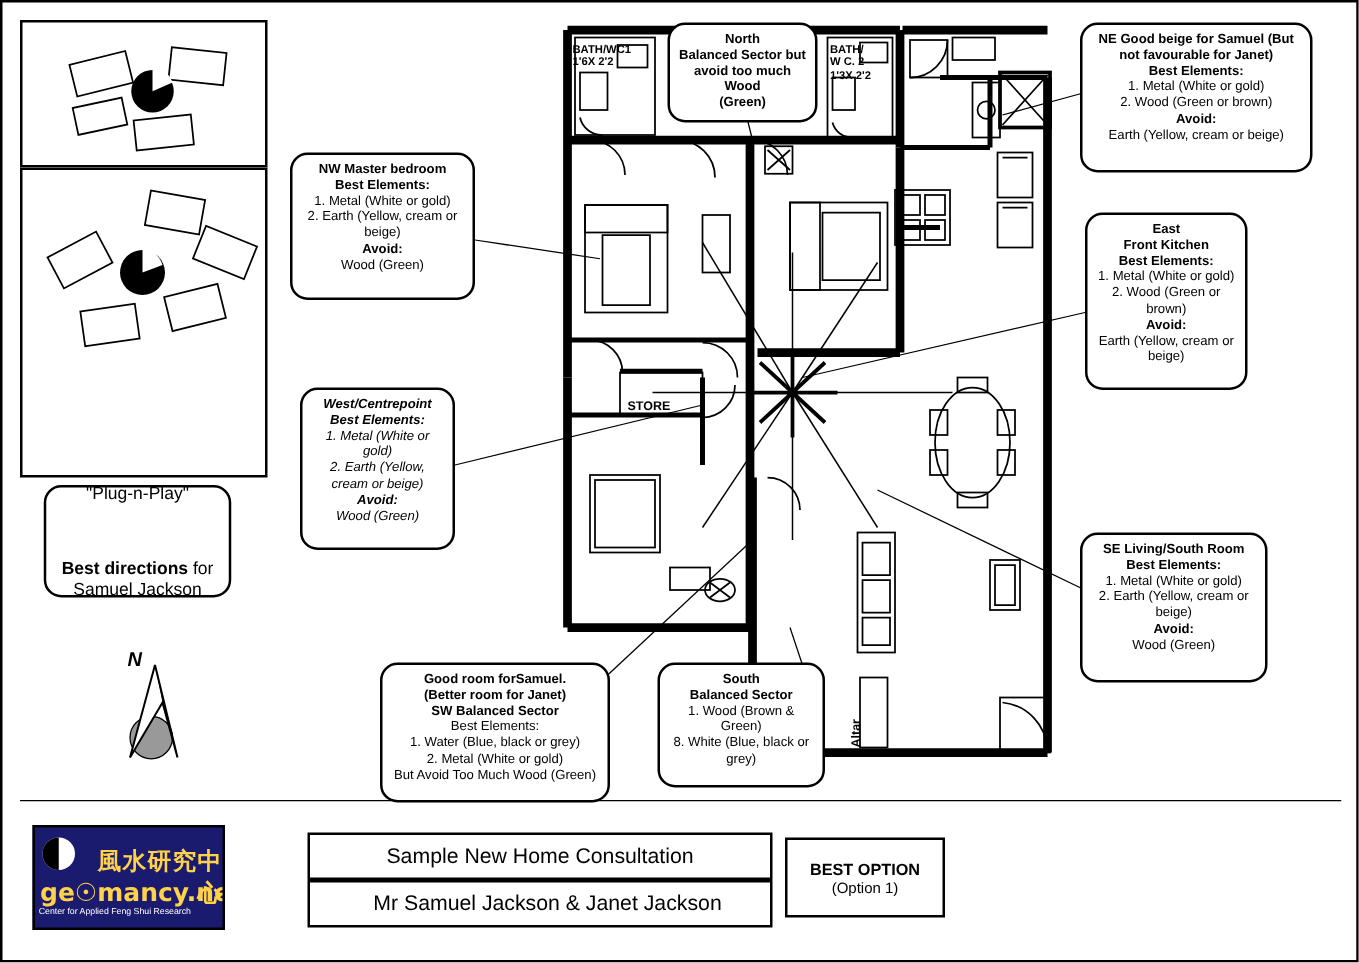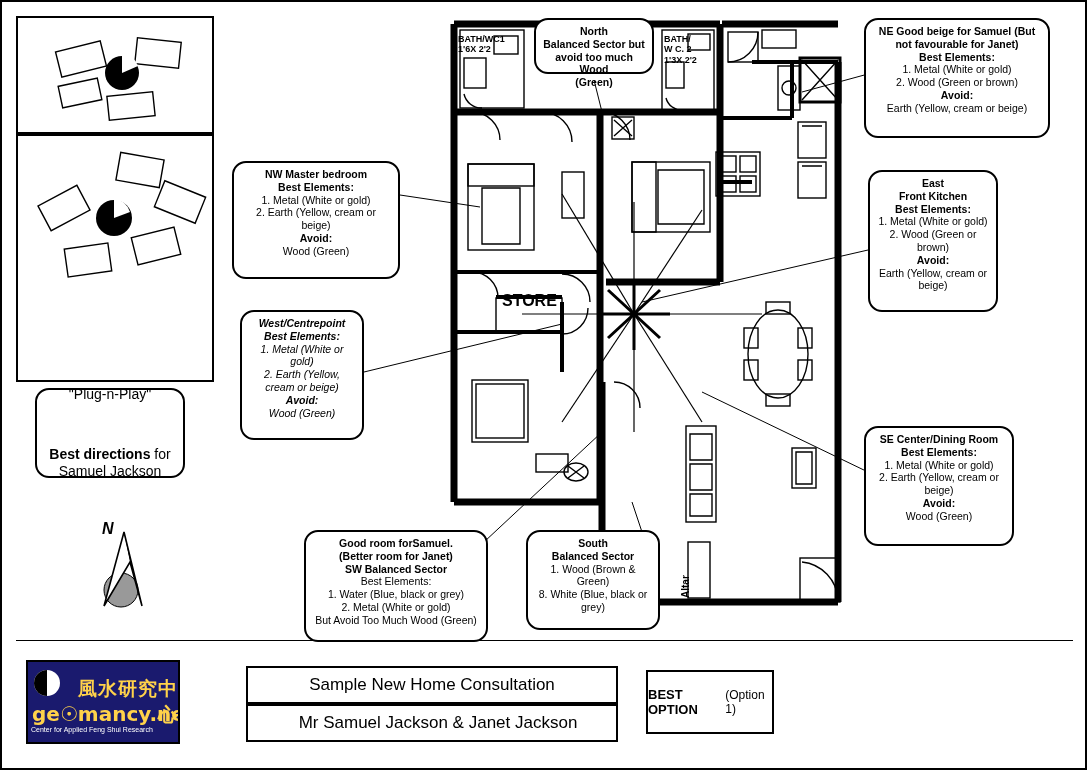--- a/index.html
+++ b/index.html
@@ -205,41 +205,41 @@
       <path d="M866 248 L640 300"></path>
       <path d="M866 470 L700 390"></path>
       <path d="M866 72 L800 90"></path>
       <path d="M650 560 L630 500"></path>
       <path d="M592 78 L600 110"></path>
     </g>
   </svg>
 
   <div class="lbl" style="left:456px;top:32px;line-height:1.15;">BATH/WC1<br>1'6X 2'2</div>
   <div class="lbl" style="left:662px;top:32px;line-height:1.15;">BATH/<br>W C. 2<br>1'3X 2'2</div>
-  <div class="lbl" style="left:500px;top:290px;font-size:16px;">STORE</div>
+  <div class="lbl" style="left:500px;top:318px;font-size:10px;">STORE</div>
   <div class="lbl" style="left:689px;top:585px;transform:rotate(-90deg);transform-origin:left bottom;font-size:10px;">Altar</div>
 
-  <div class="callout" style="left:532px;top:16px;width:120px;height:56px;">
+  <div class="callout" style="left:532px;top:16px;width:120px;height:80px;">
     <span class="ln bold">North</span>
     <span class="ln bold">Balanced Sector but</span>
     <span class="ln bold">avoid too much Wood</span>
     <span class="ln bold">(Green)</span>
   </div>
 
   <div class="callout" style="left:862px;top:16px;width:186px;height:120px;">
     <span class="ln bold">NE Good beige for Samuel (But</span>
     <span class="ln bold">not favourable for Janet)</span>
     <span class="ln bold">Best Elements:</span>
     <span class="ln">1. Metal (White or gold)</span>
     <span class="ln">2. Wood (Green or brown)</span>
     <span class="ln bold">Avoid:</span>
     <span class="ln">Earth (Yellow, cream or beige)</span>
   </div>
 
-  <div class="callout" style="left:230px;top:120px;width:168px;height:118px;margin-top:39px;">
+  <div class="callout" style="left:230px;top:120px;width:148px;height:118px;">
     <span class="ln bold">NW Master bedroom</span>
     <span class="ln bold">Best Elements:</span>
     <span class="ln">1. Metal (White or gold)</span>
     <span class="ln">2. Earth (Yellow, cream or</span>
     <span class="ln">beige)</span>
     <span class="ln bold">Avoid:</span>
     <span class="ln">Wood (Green)</span>
   </div>
 
   <div class="callout" style="left:866px;top:168px;width:130px;height:142px;">
@@ -259,21 +259,21 @@
     <span class="ln bold">Best Elements:</span>
     <span class="ln">1. Metal (White or</span>
     <span class="ln">gold)</span>
     <span class="ln">2. Earth (Yellow,</span>
     <span class="ln">cream or beige)</span>
     <span class="ln bold">Avoid:</span>
     <span class="ln">Wood (Green)</span>
   </div>
 
   <div class="callout" style="left:862px;top:424px;width:150px;height:120px;">
-    <span class="ln bold">SE Center/Dining Room</span>
+    <span class="ln bold">SE Living/South Room</span>
     <span class="ln bold">Best Elements:</span>
     <span class="ln">1. Metal (White or gold)</span>
     <span class="ln">2. Earth (Yellow, cream or</span>
     <span class="ln">beige)</span>
     <span class="ln bold">Avoid:</span>
     <span class="ln">Wood (Green)</span>
   </div>
 
   <div class="callout" style="left:302px;top:528px;width:184px;height:112px;">
     <span class="ln bold">Good room forSamuel.</span>
@@ -301,18 +301,18 @@
     <div class="sub">Center for Applied Feng Shui Research</div>
   </div>
 
   <div class="ttl" style="left:244px;top:664px;width:372px;height:38px;">
     <span>Sample New Home Consultation</span>
   </div>
   <div class="ttl" style="left:244px;top:702px;width:372px;height:38px;padding-left:12px;">
     <span>Mr Samuel Jackson &amp; Janet Jackson</span>
   </div>
 
-  <div class="ttl" style="left:644px;top:668px;width:128px;height:64px;flex-direction:row;">
+  <div class="ttl" style="left:626px;top:668px;width:128px;height:64px;flex-direction:column;">
     <span style="font-size:13px;font-weight:bold;">BEST OPTION</span>
     <span style="font-size:12px;font-weight:normal;">(Option 1)</span>
   </div>
 
 </div>
 
 </body></html>

